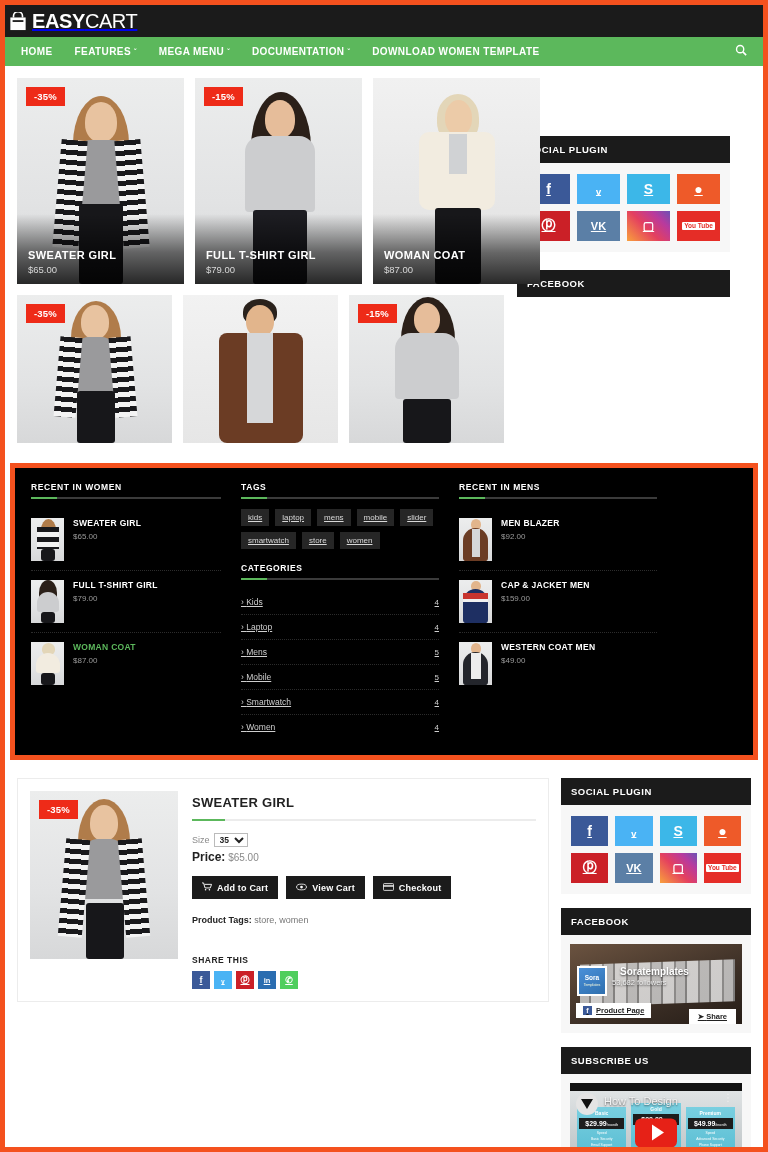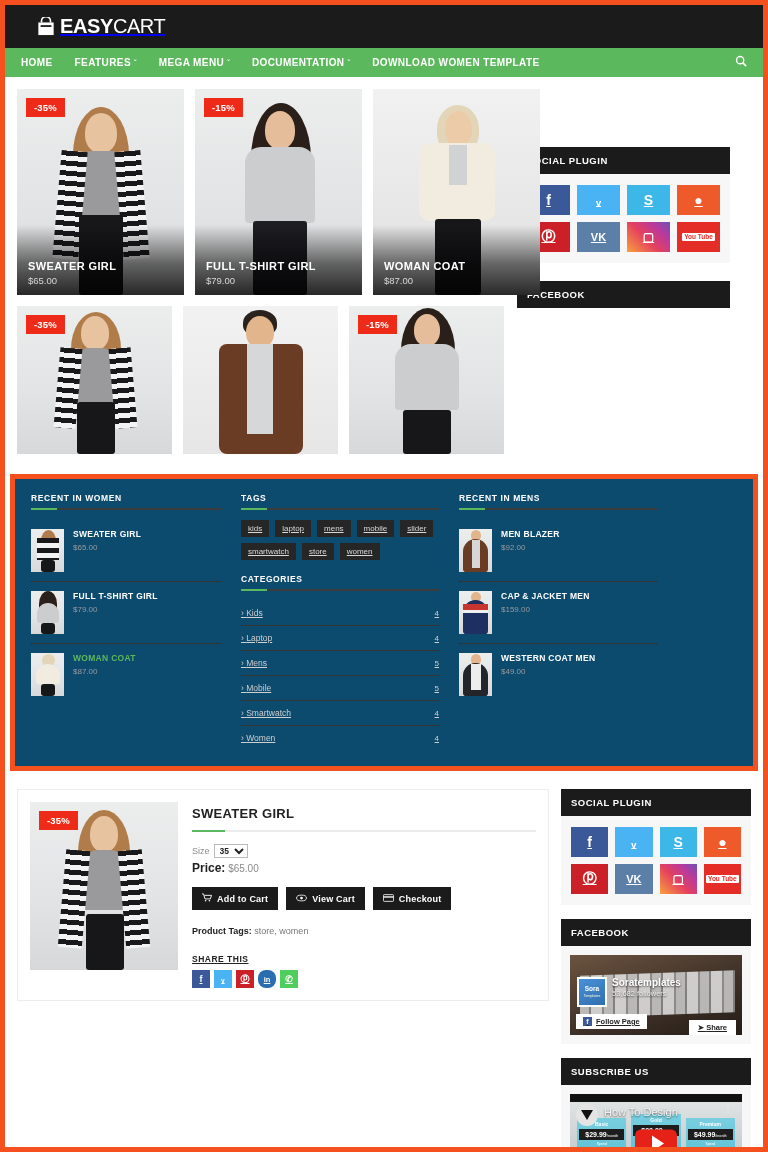--- a/index.html
+++ b/index.html
@@ -8,24 +8,24 @@
     font-family: "Liberation Sans", sans-serif;
     background:#ffffff;
     border:5px solid #f4511e;
     overflow:hidden;
     position:relative;
   }
 
   
   .topbar{
     background:#1b1b1b;
-    height:43px;
+    height:32px;
     display:flex;
     align-items:center;
-    padding:0 32px;
+    padding:0 4px;
     position:relative;
   }
   .brand{ display:flex; align-items:center; gap:3px; }
   .brand-icon{ width:18px;height:19px; position:relative; margin-right:2px;}
   .brand-icon svg{ display:block; }
   .brand-text{ color:#fff; font-size:20px; font-weight:700; letter-spacing:-0.4px; }
   .brand-text .light{ font-weight:400; }
   .top-right{ margin-left:auto; display:flex; align-items:center; gap:14px; }
   .top-link{ color:#dcdcdc; font-size:10.5px; text-decoration:none; }
   .cart-wrap{ display:flex; align-items:stretch; height:24px; margin-left:8px;}
@@ -93,21 +93,21 @@
   }
   .s-fb{background:#3b5998;} .s-tw{background:#4ab3f4;} .s-sk{background:#3cb7e8;}
   .s-rd{background:#ee5a29;} .s-pi{background:#cb2027;} .s-vk{background:#5b7fa6;}
   .s-ig{background:linear-gradient(45deg,#f9a03c 0%,#e4405f 45%,#b83a9e 75%,#6a52b5 100%);}
   .s-yt{background:#e52d27;}
   .yt-glyph{ background:#fff; color:#e52d27; font-size:6.5px; font-weight:700; padding:1px 2px; line-height:1.05; text-align:center; border-radius:1px;}
 
   
   .footer-outer{ padding:6px 5px; background:#fff; }
   .footer-dark{
-    background:#0c4a6e; border:5px solid #f4511e; padding:14px 16px 16px 16px;
+    background:#000000; border:5px solid #f4511e; padding:14px 16px 16px 16px;
     display:flex; gap:20px;
   }
   .fw-title{
     color:#fff; font-size:8.5px; font-weight:700; letter-spacing:.6px; padding-bottom:5px;
   }
   .fw-rule{ height:2px; background:#3b3b3b; position:relative; margin-bottom:10px; }
   .fw-rule:after{ content:""; position:absolute; left:0; top:0; width:26px; height:2px; background:#5cb85c; }
   .fcol-a{ width:190px; } .fcol-b{ width:198px; } .fcol-c{ width:198px; }
   .prod-row{ display:flex; gap:9px; padding:9px 0; border-bottom:1px dotted #2c2c2c; align-items:flex-start;}
   .prod-row:last-child{ border-bottom:none; }
@@ -138,39 +138,39 @@
   .size-sel{ font-family:"Liberation Sans",sans-serif; font-size:8.5px; font-weight:700;
     border:1px solid #bbb; background:#fff; padding:0 1px; color:#222;}
   .price-row{ font-size:10px; margin-top:3px; color:#8a8a8a;}
   .price-row b{ color:#222; font-size:12px;}
   .btn-row{ display:flex; gap:8px; margin-top:12px; }
   .btn{ background:#1b1b1b; color:#fff; font-size:9px; font-weight:700; padding:6px 10px;
     display:flex; align-items:center; gap:5px; letter-spacing:.2px; border:none;
     font-family:"Liberation Sans",sans-serif; cursor:pointer;}
   .ptags{ font-size:9px; color:#777; margin-top:16px; }
   .ptags b{ color:#222; }
-  .share-h{ font-size:8.5px; font-weight:700; letter-spacing:.5px; color:#222; margin-top:18px;text-decoration:underline; }
+  .share-h{ font-size:8.5px; font-weight:700; letter-spacing:.5px; color:#222; margin-top:30px; }
   .share-row{ display:flex; gap:4px; margin-top:6px; }
   .share-btn{ width:18px;height:18px; display:flex;align-items:center;justify-content:center;
     color:#fff; font-size:9px; font-weight:700;}
   .sh-fb{background:#3b5998;} .sh-tw{background:#4ab3f4;} .sh-pi{background:#cb2027;}
-  .sh-in{background:#2a6db0;border-radius:8px;} .sh-wa{background:#4fce5d;}
+  .sh-in{background:#2a6db0;} .sh-wa{background:#4fce5d;}
 
   .detail-side{ width:190px; }
   .fbwidget{ background:#f7f7f7; padding:9px; }
   .fbcard{ position:relative; height:80px; background:linear-gradient(160deg,#6b5340,#3c2f26 60%,#261d17); overflow:hidden;}
   .fb-cover-strip{ position:absolute; left:6%; right:4%; top:22%; height:52%;
     background:repeating-linear-gradient(90deg,#cfcfcf 0 9px,#8e8e8e 9px 11px,#e8e8e8 11px 22px,#9a9a9a 22px 24px);
     opacity:.85; transform:skewY(-2deg);}
   .fb-avatar{ position:absolute; left:7px; top:22px; width:30px;height:30px;
     background:linear-gradient(150deg,#4a90d9,#2f6fae); border:2px solid #fff;
     display:flex;flex-direction:column;align-items:center;justify-content:center; z-index:3;}
   .fb-av-t{ color:#fff; font-size:6.5px; font-weight:700; line-height:1;}
   .fb-av-s{ color:#ffd; font-size:3.6px; margin-top:1px;}
-  .fb-name{ position:absolute; left:42px; top:22px; color:#fff; font-size:10px; font-weight:700; z-index:3;
+  .fb-name{ position:absolute; left:50px; top:22px; color:#fff; font-size:10px; font-weight:700; z-index:3;
     text-shadow:0 1px 2px rgba(0,0,0,.7);}
   .fb-foll{ position:absolute; left:42px; top:34px; color:#efefef; font-size:7.5px; z-index:3;
     text-shadow:0 1px 2px rgba(0,0,0,.7);text-align:center;}
   .fb-follow{ position:absolute; left:6px; bottom:6px; background:#fff; color:#222;
     font-size:7.5px; font-weight:700; padding:3px 7px; display:flex; align-items:center; gap:4px; z-index:4;}
   .fb-f-ic{ width:9px;height:9px;background:#3b5998;color:#fff;font-size:7px;font-weight:700;
     display:flex;align-items:center;justify-content:center;}
   .fb-share{ position:absolute; right:6px; bottom:0; background:#fff; color:#222;
     font-size:7.5px; font-weight:700; padding:3px 9px; z-index:4;}
 
@@ -627,21 +627,21 @@
       <div class="fbcard">
         <div class="fb-cover-strip"></div>
         <div class="fb-avatar">
           <span class="fb-av-t">Sora</span>
           <span class="fb-av-s">Templates</span>
         </div>
         <div class="fb-name">Soratemplates</div>
         <div class="fb-foll">53,682 followers</div>
         <a class="fb-follow" href="#">
           <span class="fb-f-ic">f</span>
-          <span>Follow Page</span>
+          <span>Product Page</span>
         </a>
         <a class="fb-share" href="#">
           <span>➤</span>
           <span>Share</span>
         </a>
       </div>
     </div>
 
     <div class="widget-head" style="margin-top:14px;">SUBSCRIBE US</div>
     <div class="ytwidget">

